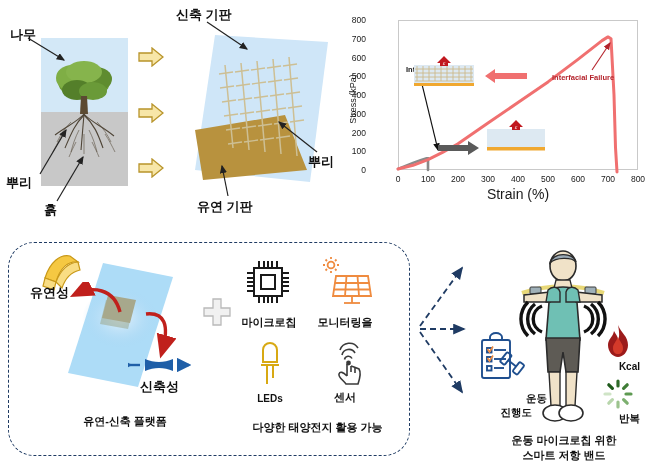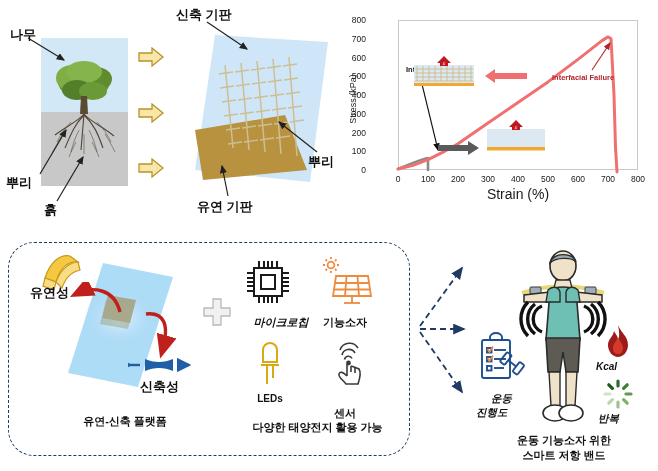--- a/index.html
+++ b/index.html
@@ -36,21 +36,21 @@
   
   .dashbox{position:absolute;border:1.6px dashed #1f3b63;border-radius:26px;}
   #box-left{left:8px;top:242px;width:400px;height:212px;}
 
   
   .devcap{font-weight:bold;font-size:11px;text-align:center;color:#111;}
   .caption{font-weight:bold;font-size:11px;text-align:center;color:#111;}
 
   
   #person{left:508px;top:248px;width:110px;height:180px;}
-  .smlcap{font-weight:bold;font-size:10.5px;text-align:left;color:#111;line-height:1.15;font-style:italic;}
+  .smlcap{font-weight:bold;font-size:10.5px;text-align:right;color:#111;line-height:1.15;}
 </style>
 </head>
 <body>
 
 <div class="abs" id="tree-photo">
   <div id="tree-sky"></div>
   <div id="tree-soil"></div>
   <svg width="87" height="148" style="position:absolute;left:0;top:0">
 
     <ellipse cx="43" cy="44" rx="26" ry="17" fill="#6e9b37"></ellipse>
@@ -343,21 +343,21 @@
     <line x1="10" y1="24" x2="3" y2="24"></line>
       <line x1="10" y1="28" x2="3" y2="28"></line>
     <line x1="10" y1="33" x2="3" y2="33"></line>
     <line x1="38" y1="15" x2="45" y2="15"></line>
       <line x1="38" y1="20" x2="45" y2="20"></line>
     <line x1="38" y1="24" x2="45" y2="24"></line>
       <line x1="38" y1="28" x2="45" y2="28"></line>
     <line x1="38" y1="33" x2="45" y2="33"></line>
   </g>
 </svg>
-<div class="abs devcap" style="left:252px;top:315px;width:58px;font-style:italic;">마이크로칩</div>
+<div class="abs devcap" style="left:240px;top:315px;width:58px;">마이크로칩</div>
 
 <svg class="abs" style="left:320px;top:256px;width:52px;height:50px;">
   <g stroke="#ef8b3f" stroke-width="1.8" fill="none">
     <circle cx="11" cy="9" r="3.4"></circle>
     <line x1="11" y1="1" x2="11" y2="3"></line>
       <line x1="11" y1="15" x2="11" y2="17"></line>
     <line x1="3" y1="9" x2="5" y2="9"></line>
       <line x1="17" y1="9" x2="19" y2="9"></line>
     <line x1="5.5" y1="3.5" x2="7" y2="5"></line>
       <line x1="15" y1="13" x2="16.5" y2="14.5"></line>
@@ -365,21 +365,21 @@
       <line x1="7" y1="13" x2="5.5" y2="14.5"></line>
     <path d="M16,20 L48,20 L51,40 L13,40 Z"></path>
     <line x1="26.5" y1="20" x2="25" y2="40"></line>
     <line x1="37.5" y1="20" x2="39" y2="40"></line>
     <line x1="14.8" y1="27" x2="49.3" y2="27"></line>
     <line x1="13.9" y1="33.5" x2="50.2" y2="33.5"></line>
     <line x1="32" y1="40" x2="32" y2="47"></line>
     <line x1="24" y1="47" x2="40" y2="47"></line>
   </g>
 </svg>
-<div class="abs devcap" style="left:316px;top:315px;width:58px;">기능소자</div>
+<div class="abs devcap" style="left:316px;top:315px;width:58px;">모니터링을</div>
 
 <svg class="abs" style="left:256px;top:340px;width:28px;height:48px;">
   <g stroke="#d8a913" stroke-width="2" fill="none">
     <path d="M7,22 L7,10 A7,7 0 0 1 21,10 L21,22 Z"></path>
     <line x1="5" y1="25" x2="23" y2="25"></line>
     <line x1="11" y1="26" x2="11" y2="44"></line>
     <line x1="17" y1="26" x2="17" y2="38"></line>
   </g>
 </svg>
 <div class="abs devcap" style="left:247px;top:393px;width:46px;font-size:10px;">LEDs</div>
@@ -387,21 +387,21 @@
 <svg class="abs" style="left:330px;top:338px;width:40px;height:50px;">
   <g stroke="#3a3a3a" stroke-width="1.6" fill="none">
     <path d="M10,12 A10,10 0 0 1 28,10"></path>
     <path d="M12,17 A7,7 0 0 1 25,15"></path>
     <path d="M14.5,21.5 A4,4 0 0 1 22,20.5"></path>
     <circle cx="18.5" cy="25" r="1.6" fill="#3a3a3a"></circle>
     <path d="M17,26 L17,38 M17,38 C13,34 10,33 9,36 C8,39 13,42 16,46 L28,46 C30,40 31,34 29,31 L24,29 L21,28"></path>
     <path d="M21,28 L21,34 M25,29 L25,35"></path>
   </g>
 </svg>
-<div class="abs devcap" style="left:316px;top:406px;width:58px;">센서</div>
+<div class="abs devcap" style="left:316px;top:390px;width:58px;">센서</div>
 
 <div class="abs caption" style="left:230px;top:420px;width:175px;">다양한 태양전지 활용 가능</div>
 
 <svg class="abs" style="left:408px;top:252px;width:68px;height:160px;">
   <defs>
       <marker id="dah" markerWidth="7" markerHeight="7" refX="6" refY="3" orient="auto">
     <path d="M0,0 L7,3 L0,6 z" fill="#1f3b63"></path>
       </marker>
     </defs>
   <line x1="12" y1="74" x2="54" y2="16" stroke="#1f3b63" stroke-width="1.8" stroke-dasharray="6,4" marker-end="url(#dah)"></line>
@@ -484,14 +484,14 @@
     <line x1="28" y1="15" x2="23" y2="15" stroke="#5e9a52"></line>
     <line x1="24.2" y1="24.2" x2="20.6" y2="20.6" stroke="#7db06f"></line>
     <line x1="15" y1="28" x2="15" y2="23" stroke="#9cc38e"></line>
     <line x1="5.8" y1="24.2" x2="9.4" y2="20.6" stroke="#b8d6ac"></line>
     <line x1="2" y1="15" x2="7" y2="15" stroke="#cfe4c6"></line>
     <line x1="5.8" y1="5.8" x2="9.4" y2="9.4" stroke="#1f5a1c"></line>
   </g>
 </svg>
 <div class="abs smlcap" style="left:598px;top:412px;width:42px;">반복</div>
 
-<div class="abs caption" style="left:470px;top:433px;width:188px;">운동 기능소자 위한</div>
+<div class="abs caption" style="left:470px;top:433px;width:188px;">운동 마이크로칩 위한</div>
 <div class="abs caption" style="left:470px;top:448px;width:188px;">스마트 저항 밴드</div>
 
 </body></html>

